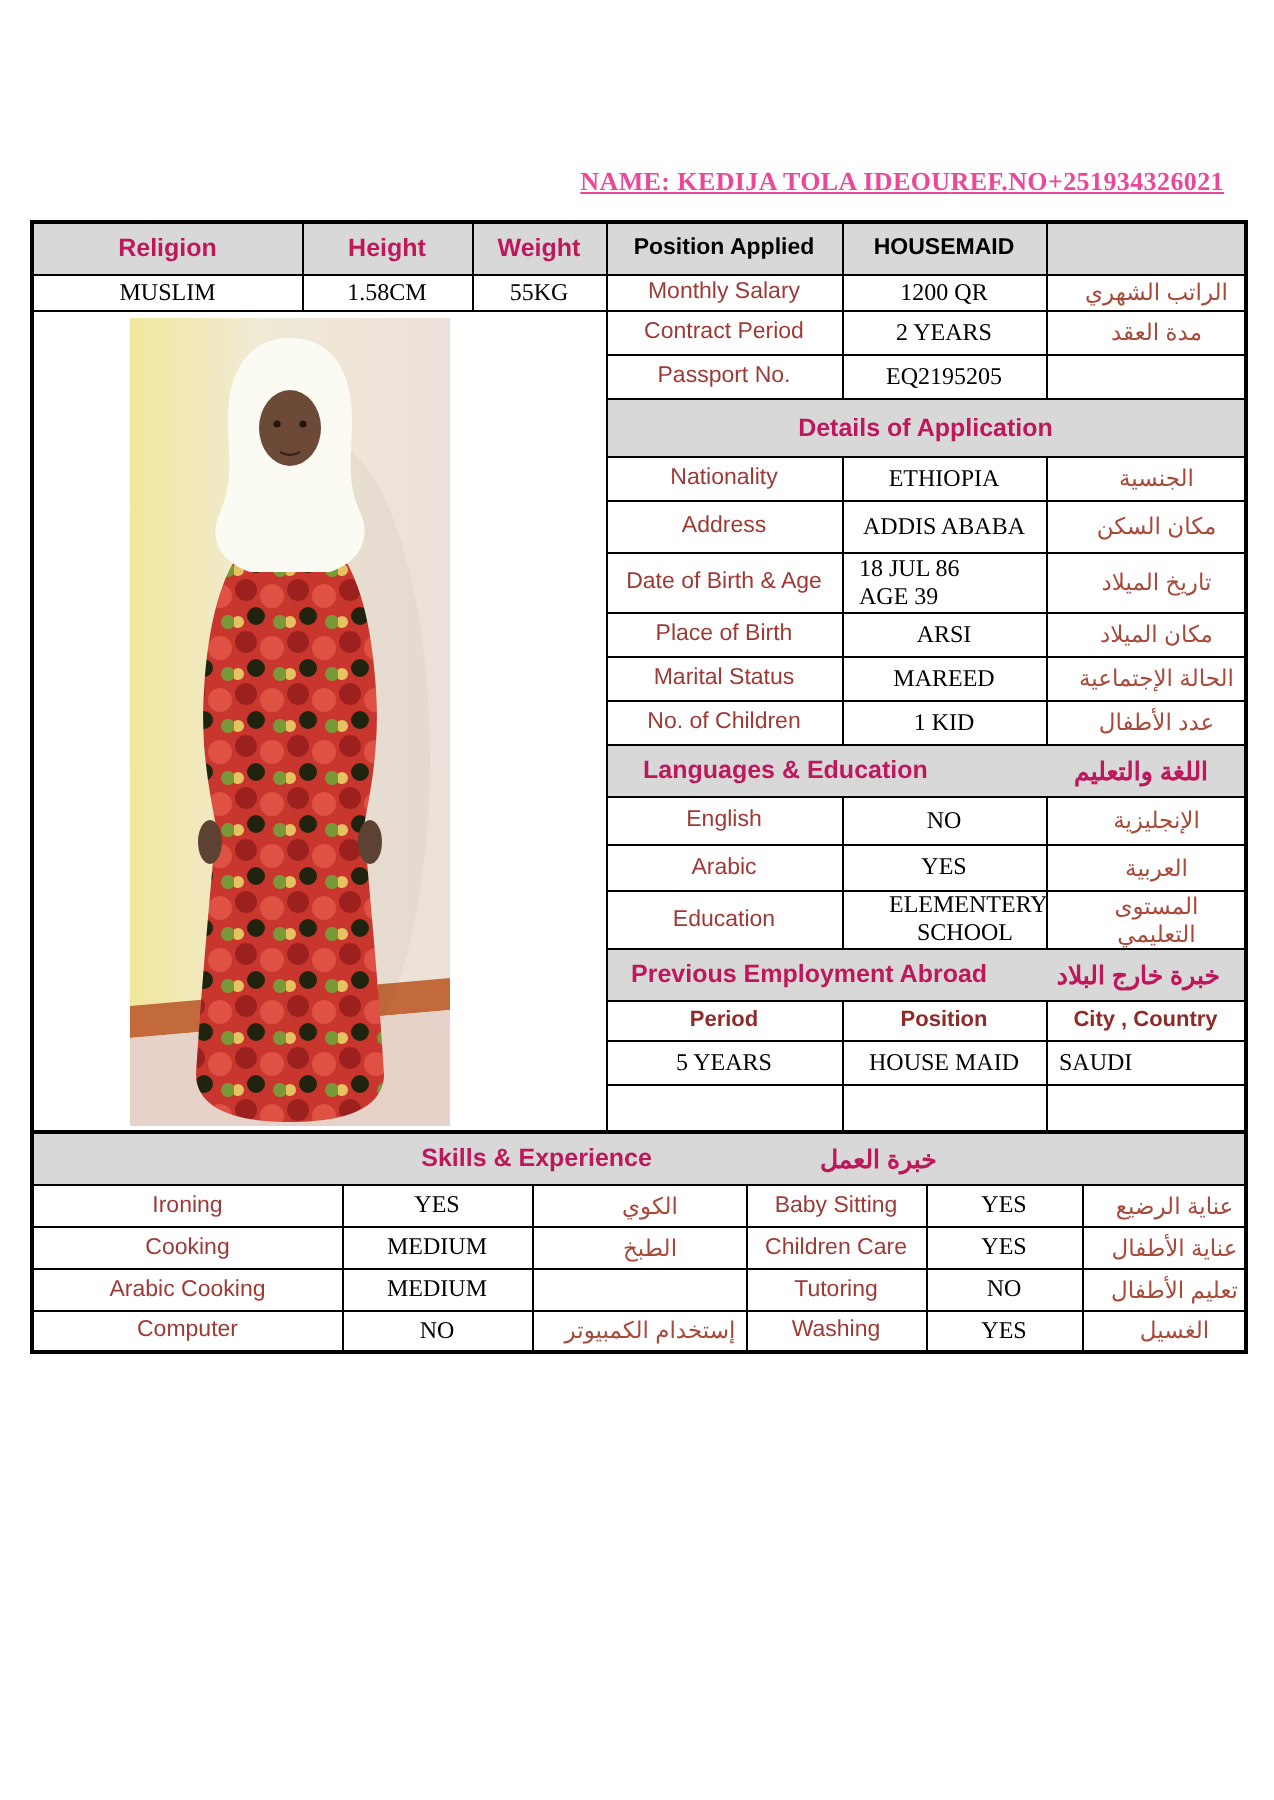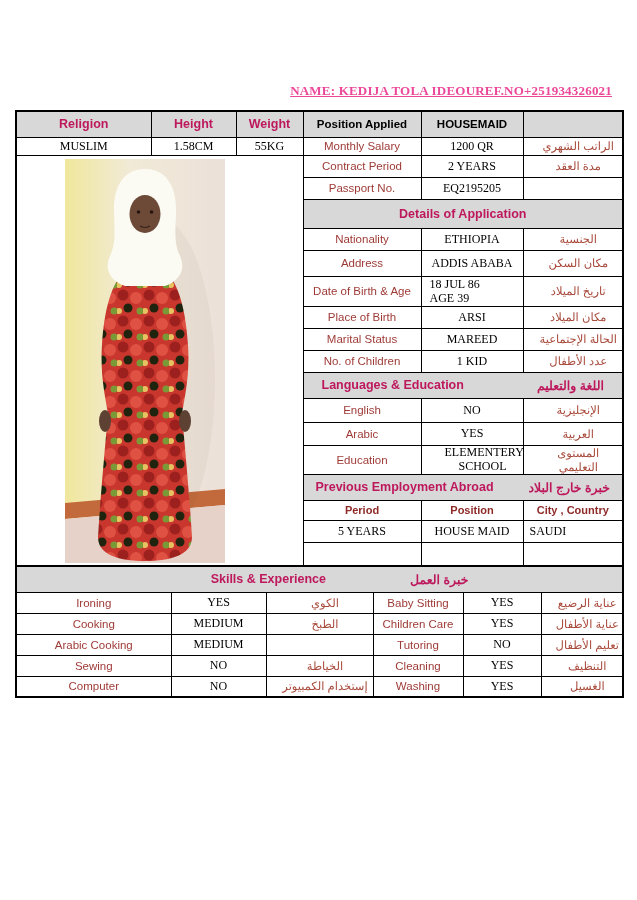--- a/index.html
+++ b/index.html
@@ -251,28 +251,20 @@
 
     <tr class="h21">
       <td class="lbl">Arabic Cooking</td>
       <td class="val">MEDIUM</td>
       <td class="ar" dir="rtl"></td>
       <td class="lbl">Tutoring</td>
       <td class="val">NO</td>
       <td class="ar" dir="rtl">تعليم الأطفال</td>
     </tr>
 
-    <tr class="h21">
-      <td class="lbl">Sewing</td>
-      <td class="val">NO</td>
-      <td class="ar" dir="rtl">الخياطة</td>
-      <td class="lbl">Cleaning</td>
-      <td class="val">YES</td>
-      <td class="ar" dir="rtl">التنظيف</td>
-    </tr>
 
     <tr class="h21">
       <td class="lbl">Computer</td>
       <td class="val">NO</td>
       <td class="ar" dir="rtl">إستخدام الكمبيوتر</td>
       <td class="lbl">Washing</td>
       <td class="val">YES</td>
       <td class="ar" dir="rtl">الغسيل</td>
     </tr>
 

